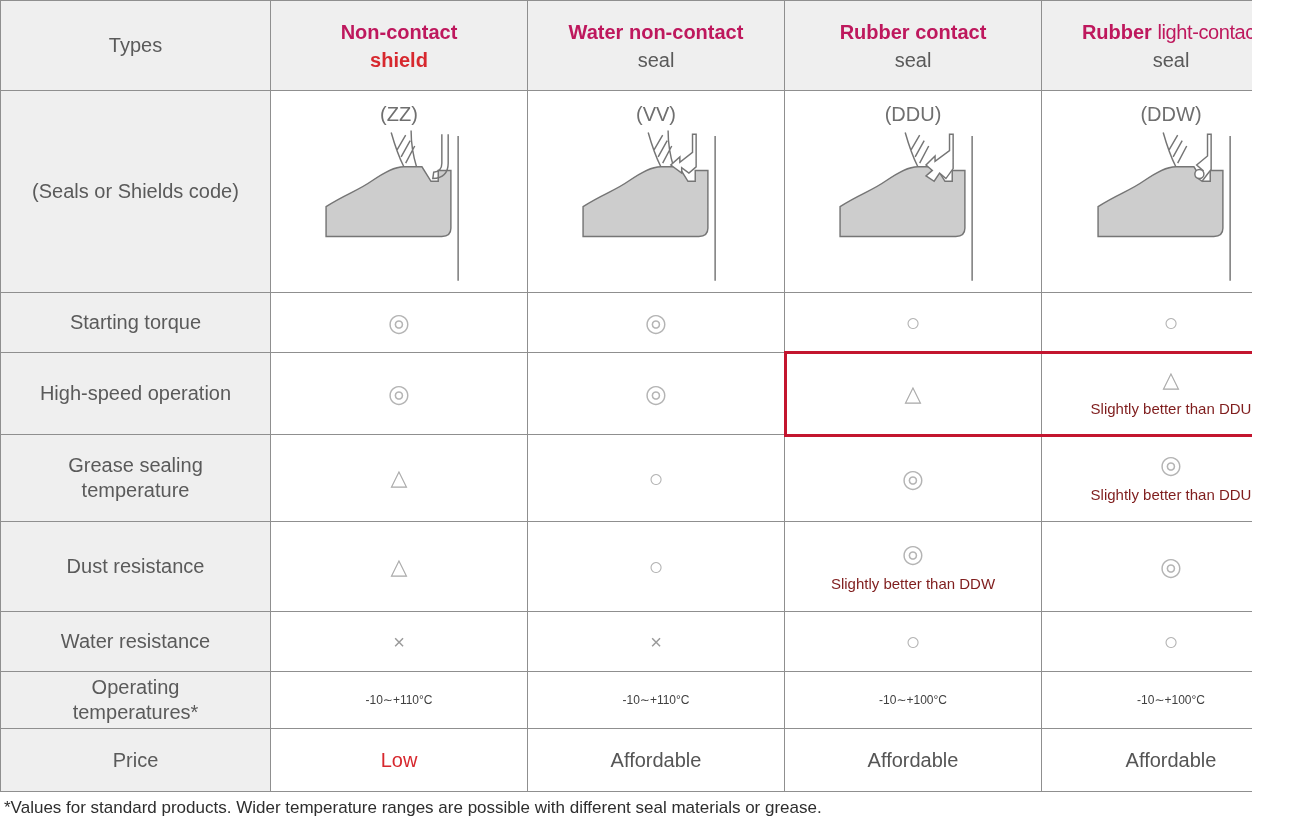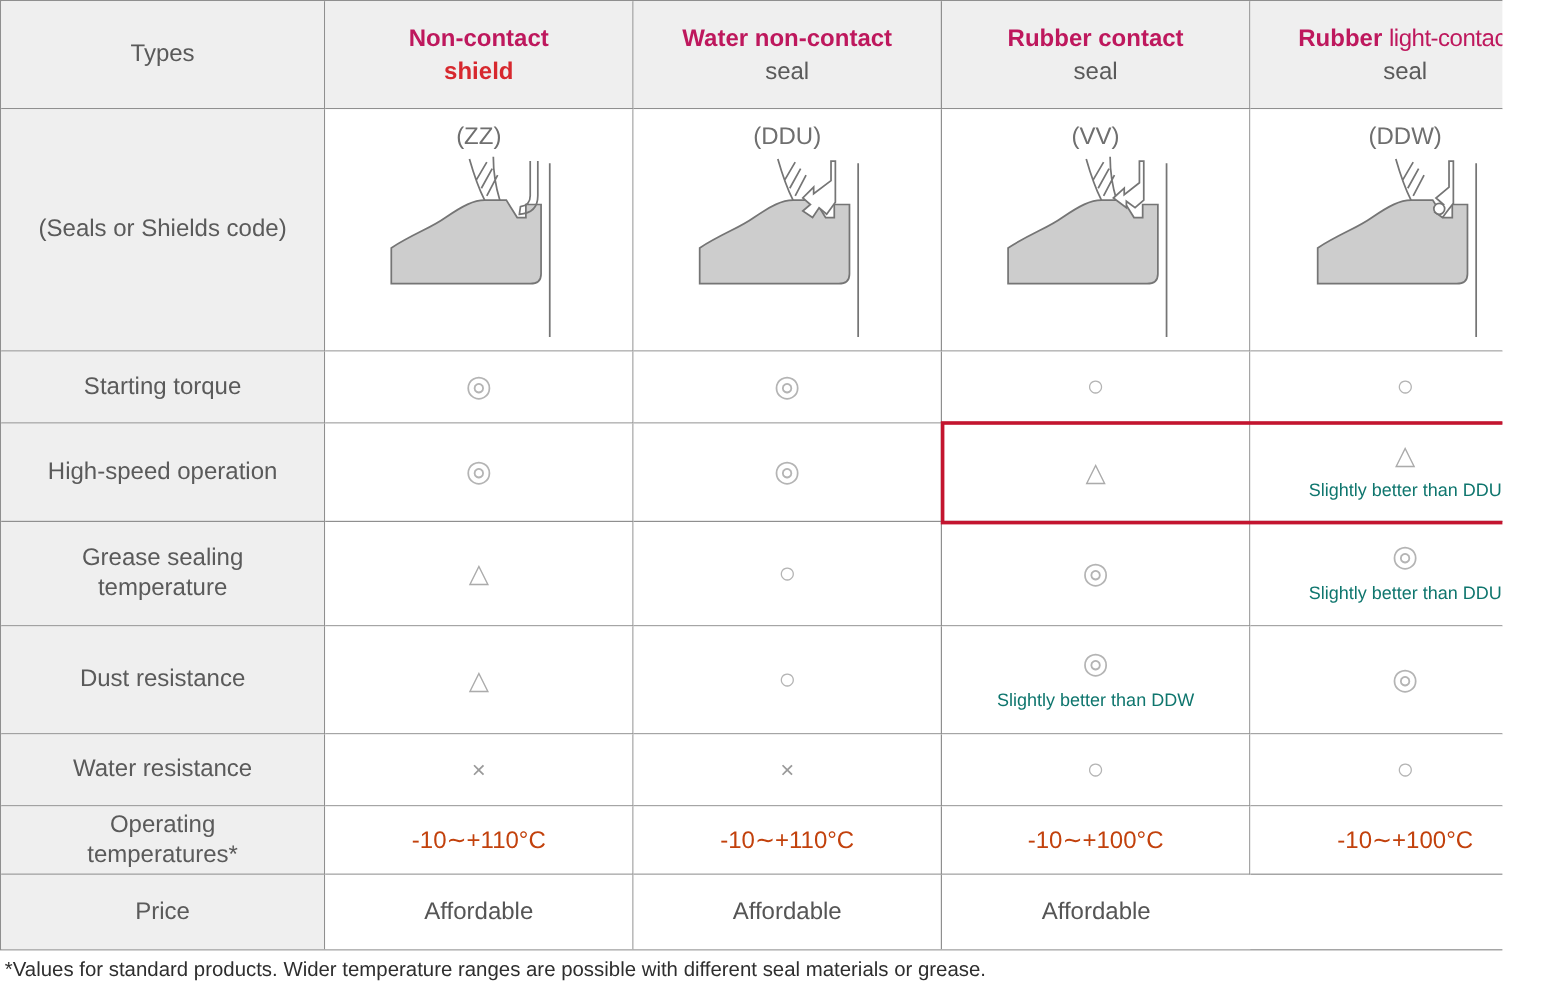--- a/index.html
+++ b/index.html
@@ -15,22 +15,22 @@
   .c.lr{border-bottom:none;}
   .lab{background:#efefef;color:#5a5a5a;font-size:20px;line-height:1.25;}
   .hd{background:#efefef;line-height:1.4;}
   .red{color:#be185d;font-weight:bold;font-size:20px;}
   .red .lt{font-weight:400;letter-spacing:-0.4px;}
   .sub{color:#5a5a5a;font-size:20px;}
   .sub.redline{color:#d7282e;font-weight:bold;text-align:center;}
   .sym{font-size:25px;color:#b4b4b4;line-height:1;}
   .sym.tri{font-size:22px;color:#ababab;}
   .sym.x{font-size:20px;color:#9a9a9a;}
-  .note{font-size:15px;color:#0f766e;margin-top:9px;line-height:1.2;}
-  .tmp{font-size:20px;color:#c2410c;}
+  .note{font-size:15px;color:#7f1d1d;margin-top:9px;line-height:1.2;}
+  .tmp{font-size:12px;color:#404040;}
   .price{font-size:20px;color:#555;}
   .price.pr-red{color:#d7282e;}
   .diag{justify-content:flex-start;padding-top:12px;}
   .code{font-size:20px;color:#6f6f6f;line-height:1.1;margin-bottom:2px;}
   .dsvg{margin-left:26px;}
   .hl{position:absolute;left:783px;top:350px;width:518px;height:86px;
       border:3px solid #c3152f;box-sizing:border-box;pointer-events:none;}
   .foot{position:absolute;left:4px;top:798px;font-size:17px;color:#2e2e2e;}
 </style>
 </head>
@@ -65,35 +65,35 @@
     <div class="c diag">
       <div class="code">(ZZ)</div>
       <svg class="dsvg" width="190" height="161" viewBox="0 0 210 178">
         <path d="M10,88 C32,74 46,70 60,60 C76,49 86,44 96,44 L116,44 L126,60 L134,60 L134,48 L148,48 L148,112 Q148,121 138,121 L10,121 Z" fill="#cdcdcd" stroke="#757575" stroke-width="1.6"></path>
         <path d="M82,6 C86,20 90,32 96,44 M104,4 C104,18 106,31 110,44 M88,26 L98,9 M93,33 L103,15 M98,40 L108,21" fill="none" stroke="#757575" stroke-width="1.6"></path>
         <path d="M156,10 L156,170" fill="none" stroke="#757575" stroke-width="1.6"></path>
         <path d="M145,8 V40 Q145,56 128,57 L129,50 Q138,49 138,40 V8" fill="none" stroke="#757575" stroke-width="1.6"></path>
       </svg>
     </div>
     <div class="c diag">
+      <div class="code">(VV)</div>
+      <svg class="dsvg" width="190" height="161" viewBox="0 0 210 178">
+        <path d="M10,88 C32,74 46,70 60,60 C76,49 86,44 96,44 L116,44 L126,60 L134,60 L134,48 L148,48 L148,112 Q148,121 138,121 L10,121 Z" fill="#cdcdcd" stroke="#757575" stroke-width="1.6"></path>
+        <path d="M82,6 C86,20 90,32 96,44 M104,4 C104,18 106,31 110,44 M88,26 L98,9 M93,33 L103,15 M98,40 L108,21" fill="none" stroke="#757575" stroke-width="1.6"></path>
+        <path d="M156,10 L156,170" fill="none" stroke="#757575" stroke-width="1.6"></path>
+        <path d="M131,8 V28 L117,39 V33 L107,42 L119,51 V45 L127,51 L135,44 V8 Z" fill="#ffffff" stroke="#757575" stroke-width="1.6"></path>
+      </svg>
+    </div>
+    <div class="c diag">
       <div class="code">(DDU)</div>
       <svg class="dsvg" width="190" height="161" viewBox="0 0 210 178">
         <path d="M10,88 C32,74 46,70 60,60 C76,49 86,44 96,44 L116,44 L126,60 L134,60 L134,48 L148,48 L148,112 Q148,121 138,121 L10,121 Z" fill="#cdcdcd" stroke="#757575" stroke-width="1.6"></path>
         <path d="M82,6 C86,20 90,32 96,44 M88,26 L98,9 M93,33 L103,15 M98,40 L108,21" fill="none" stroke="#757575" stroke-width="1.6"></path>
         <path d="M156,10 L156,170" fill="none" stroke="#757575" stroke-width="1.6"></path>
         <path d="M131,8 V26 L115,38 V32 L105,42 L112,48 L105,54 L114,60 L120,51 L127,57 L135,46 V8 Z" fill="#ffffff" stroke="#757575" stroke-width="1.6"></path>
-      </svg>
-    </div>
-    <div class="c diag">
-      <div class="code">(VV)</div>
-      <svg class="dsvg" width="190" height="161" viewBox="0 0 210 178">
-        <path d="M10,88 C32,74 46,70 60,60 C76,49 86,44 96,44 L116,44 L126,60 L134,60 L134,48 L148,48 L148,112 Q148,121 138,121 L10,121 Z" fill="#cdcdcd" stroke="#757575" stroke-width="1.6"></path>
-        <path d="M82,6 C86,20 90,32 96,44 M104,4 C104,18 106,31 110,44 M88,26 L98,9 M93,33 L103,15 M98,40 L108,21" fill="none" stroke="#757575" stroke-width="1.6"></path>
-        <path d="M156,10 L156,170" fill="none" stroke="#757575" stroke-width="1.6"></path>
-        <path d="M131,8 V28 L117,39 V33 L107,42 L119,51 V45 L127,51 L135,44 V8 Z" fill="#ffffff" stroke="#757575" stroke-width="1.6"></path>
       </svg>
     </div>
     <div class="c diag lc">
       <div class="code">(DDW)</div>
       <svg class="dsvg" width="190" height="161" viewBox="0 0 210 178">
         <path d="M10,88 C32,74 46,70 60,60 C76,49 86,44 96,44 L116,44 L126,60 L134,60 L134,48 L148,48 L148,112 Q148,121 138,121 L10,121 Z" fill="#cdcdcd" stroke="#757575" stroke-width="1.6"></path>
         <path d="M82,6 C86,20 90,32 96,44 M88,26 L98,9 M93,33 L103,15 M98,40 L108,21" fill="none" stroke="#757575" stroke-width="1.6"></path>
         <path d="M156,10 L156,170" fill="none" stroke="#757575" stroke-width="1.6"></path>
         <path d="M131,8 V32 L119,42 L126,48 L118,55 L125,60 L131,52 L135,47 V8 Z" fill="#ffffff" stroke="#757575" stroke-width="1.6"></path>
         <circle cx="122" cy="52" r="5" fill="#ffffff" stroke="#757575" stroke-width="1.6"></circle>
@@ -198,25 +198,28 @@
         <span class="tmp">-10∼+100°C</span>
       </div>
     <div class="c lc">
         <span class="tmp">-10∼+100°C</span>
       </div>
 
     <div class="c lab lr">
       <span>Price</span>
     </div>
     <div class="c lr">
-        <span class="price">Affordable</span>
+        <span class="price pr-red">Low</span>
       </div>
     <div class="c lr">
         <span class="price">Affordable</span>
       </div>
+    <div class="c lr">
+        <span class="price">Affordable</span>
+      </div>
     <div class="c lr lc">
         <span class="price">Affordable</span>
       </div>
 
     <div class="hl"></div>
   </div>
 
   <div class="foot">*Values for standard products. Wider temperature ranges are possible with different seal materials or grease.</div>
 </div>
 

